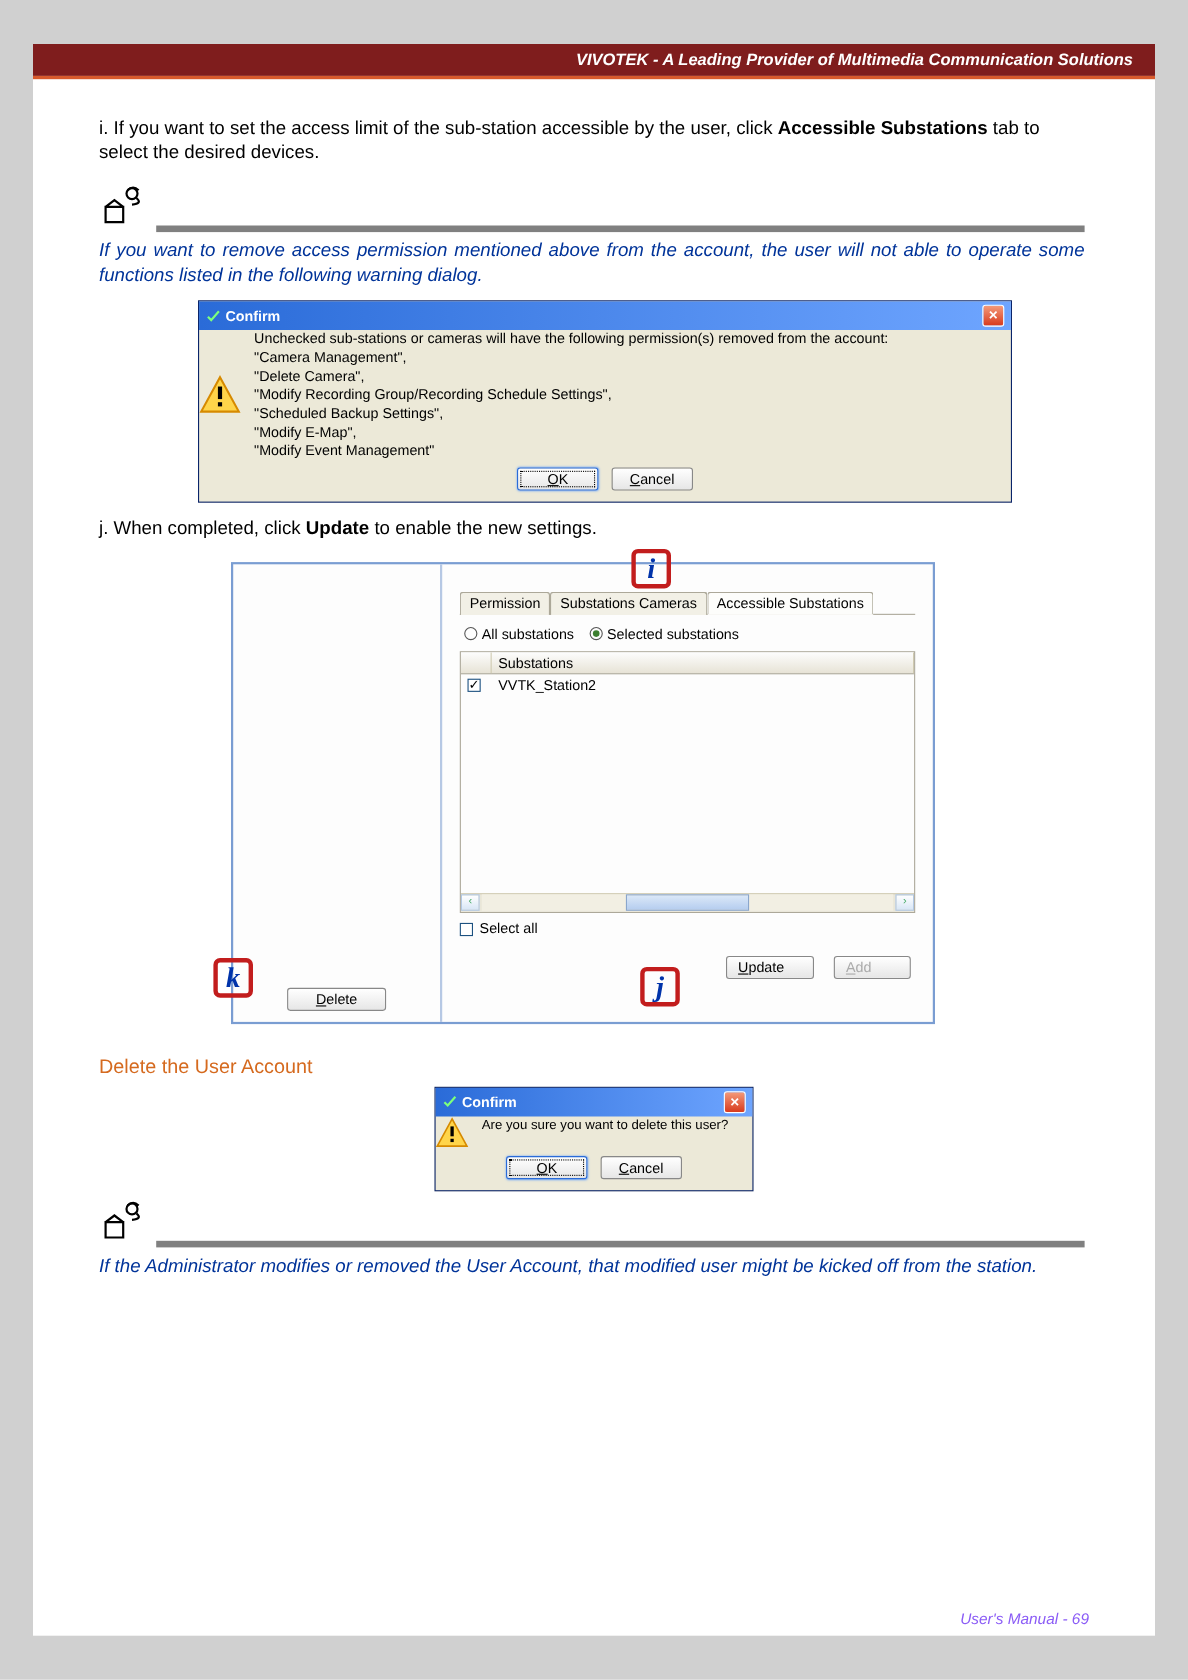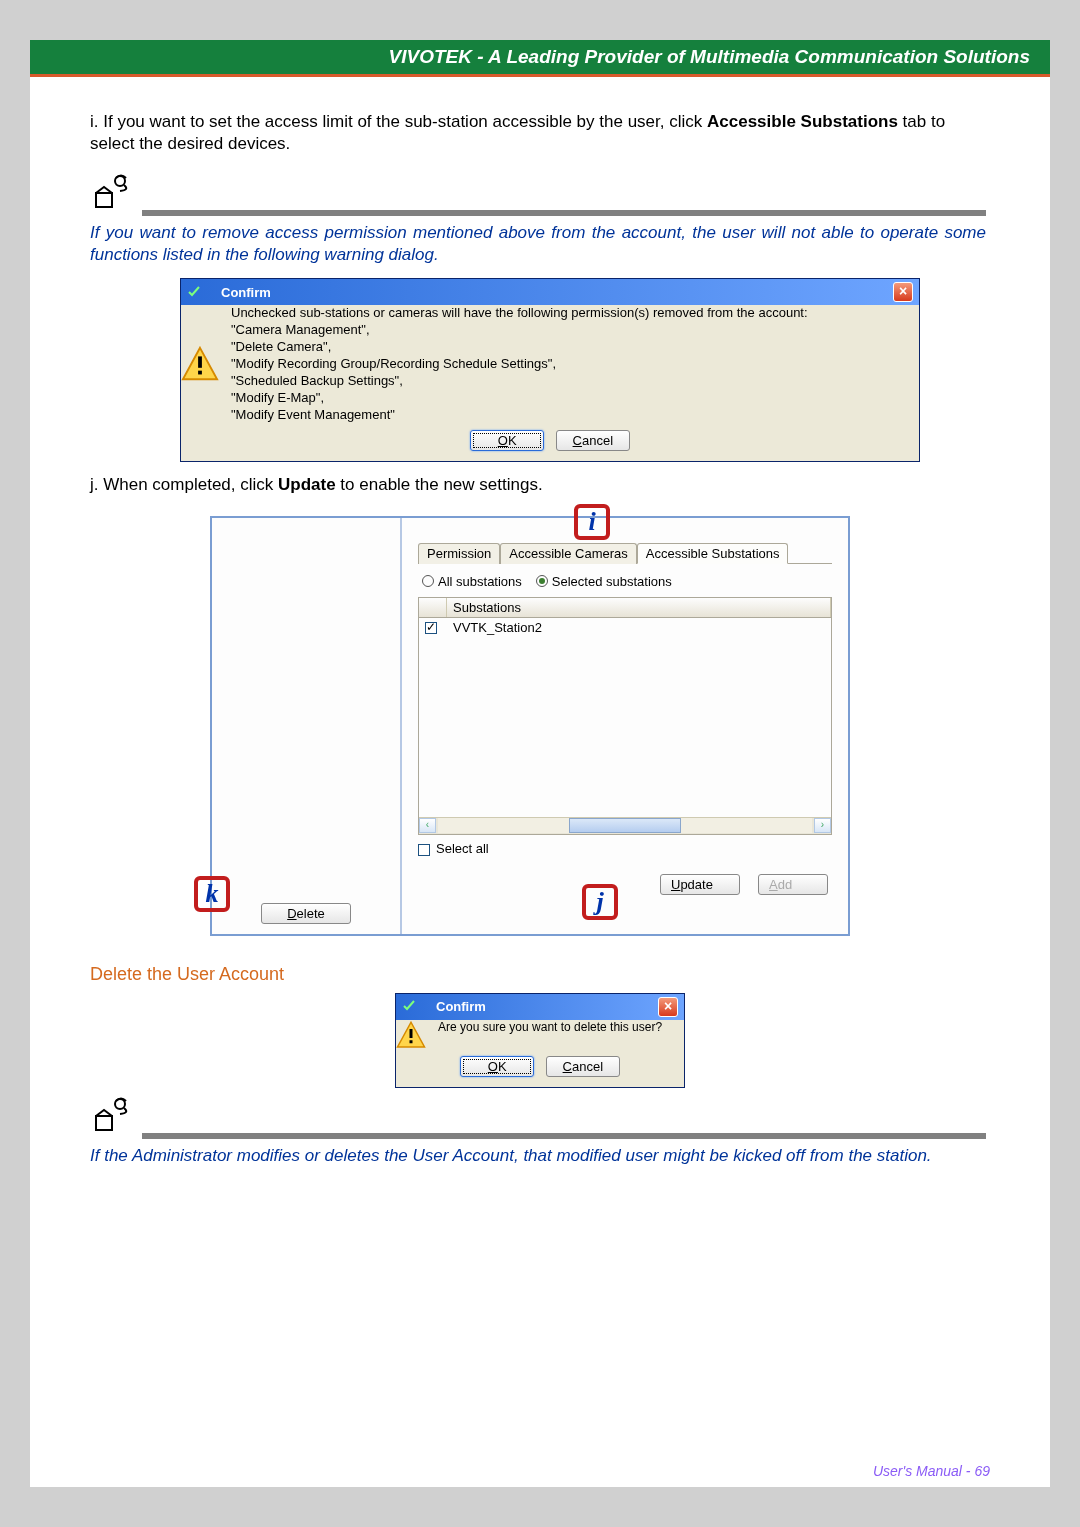--- a/index.html
+++ b/index.html
@@ -12,27 +12,27 @@
     color: #000;
   }
   .page {
     width: 1020px;
     margin: 40px auto;
     background: #fff;
     min-height: 1447px;
     position: relative;
   }
   .header-bar {
-    background: #15803d;
+    background: #7f1d1d;
     color: #fff;
     font-style: italic;
     font-weight: bold;
     padding: 6px 20px;
     text-align: right;
-    font-size: 19px;
+    font-size: 15px;
   }
   .header-rule {
     height: 3px;
     background: #d85a2c;
     margin: 0;
   }
   .content {
     padding: 30px 60px 10px 60px;
   }
   .body-text {
@@ -72,22 +72,22 @@
     background: linear-gradient(to right, #2a6bd8, #6ea5ff);
     color: #fff;
     font-weight: bold;
     padding: 3px 6px;
     display: flex;
     align-items: center;
     justify-content: space-between;
   }
   .dialog-title .tleft {
     display: flex;
-    align-items: flex-start;
-    gap: 20px;
+    align-items: flex-end;
+    gap: 4px;
   }
   .dialog-close {
     width: 20px;
     height: 20px;
     background: linear-gradient(#f49a7a,#d73a1d);
     border: 1px solid #fff;
     border-radius: 3px;
     color: #fff;
     font-weight: bold;
     font-size: 14px;
@@ -373,21 +373,21 @@
 
       <div class="panel-left">
         <div style="text-align:center;">
           <span class="win-btn underline-first" style="min-width:90px;">Delete</span>
         </div>
       </div>
 
       <div class="panel-right">
         <div class="tabs">
           <div class="tab">Permission</div>
-          <div class="tab">Accessible Cameras</div>
+          <div class="tab">Substations Cameras</div>
           <div class="tab active">Accessible Substations</div>
         </div>
 
         <div class="radios">
           <label class="radio">
             <span class="circ"></span>
             <span>All substations</span>
           </label>
           <label class="radio">
             <span class="circ">
@@ -461,19 +461,19 @@
         <svg viewBox="0 0 44 40">
             <g fill="none" stroke="#000" stroke-width="2">
               <path d="M6 34 h16 v-14 h-16 z M6 20 l8 -6 l8 6"></path>
               <circle cx="30" cy="8" r="5"></circle>
               <path d="M26 5 q5 -5 10 0"></path>
               <path d="M34 12 q6 5 -4 6"></path>
             </g>
           </svg>
       </span>
       <div class="note-rule"></div>
-      <div class="note-text">If the Administrator modifies or deletes the User Account, that modified user might be kicked off from the station.</div>
+      <div class="note-text">If the Administrator modifies or removed the User Account, that modified user might be kicked off from the station.</div>
     </div>
 
   </div>
 
   <div class="footer">User's Manual - 69</div>
 </div>
 
 </body></html>

